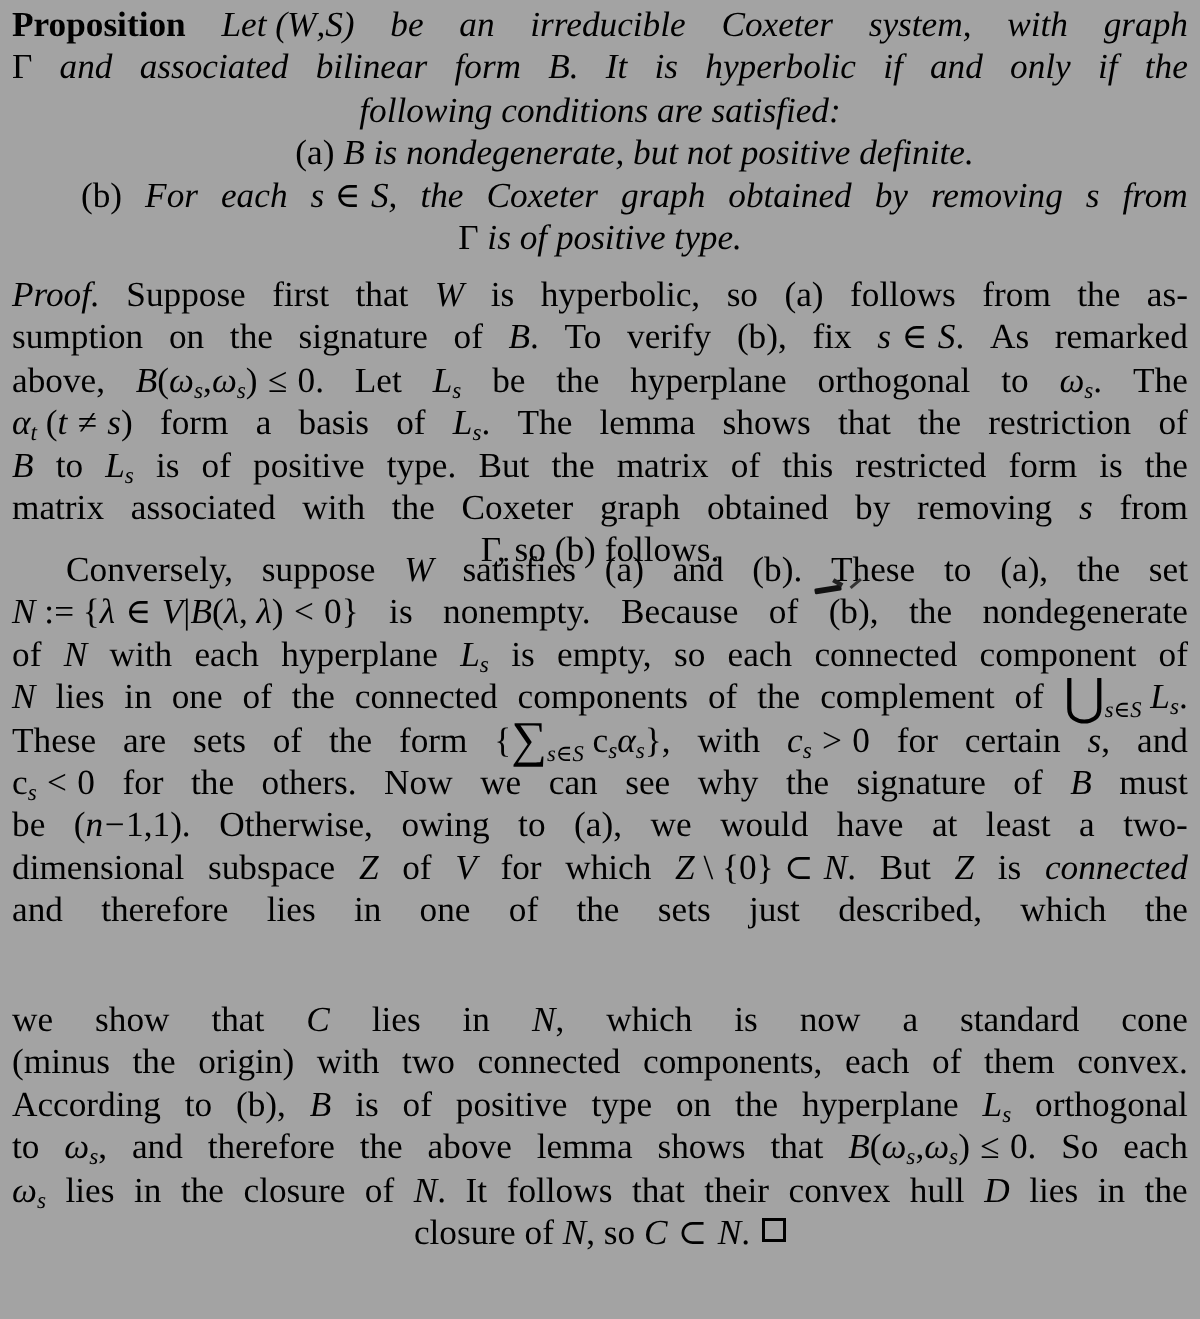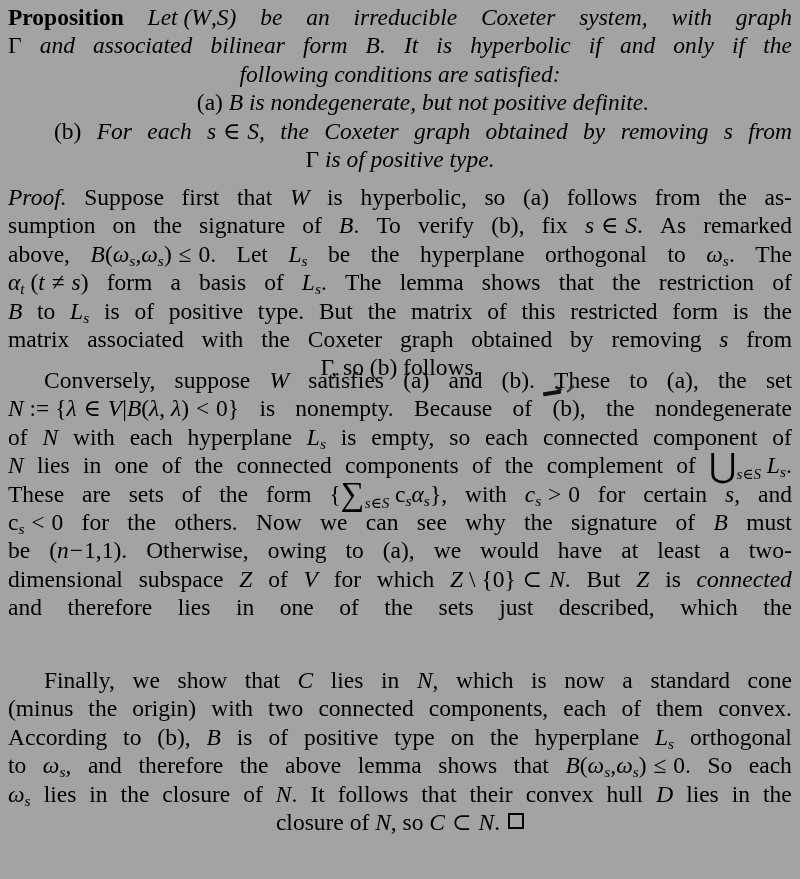--- a/index.html
+++ b/index.html
@@ -419,21 +419,20 @@
       <span class="w rm">described,</span>
       <span class="w rm">which</span>
       <span class="w rm">the</span>
     </div>
 
   </div>
 
   <div class="block" style="top:666px;">
 
     <div class="line just">
-      <span class="w rm"><span class="ind-par"></span>Finally,</span>
       <span class="w rm">we</span>
       <span class="w rm">show</span>
       <span class="w rm">that</span>
       <span class="w rm"><span class="mi">C</span></span>
       <span class="w rm">lies</span>
       <span class="w rm">in</span>
       <span class="w rm"><span class="mi">N</span>,</span>
       <span class="w rm">which</span>
       <span class="w rm">is</span>
       <span class="w rm">now</span>

